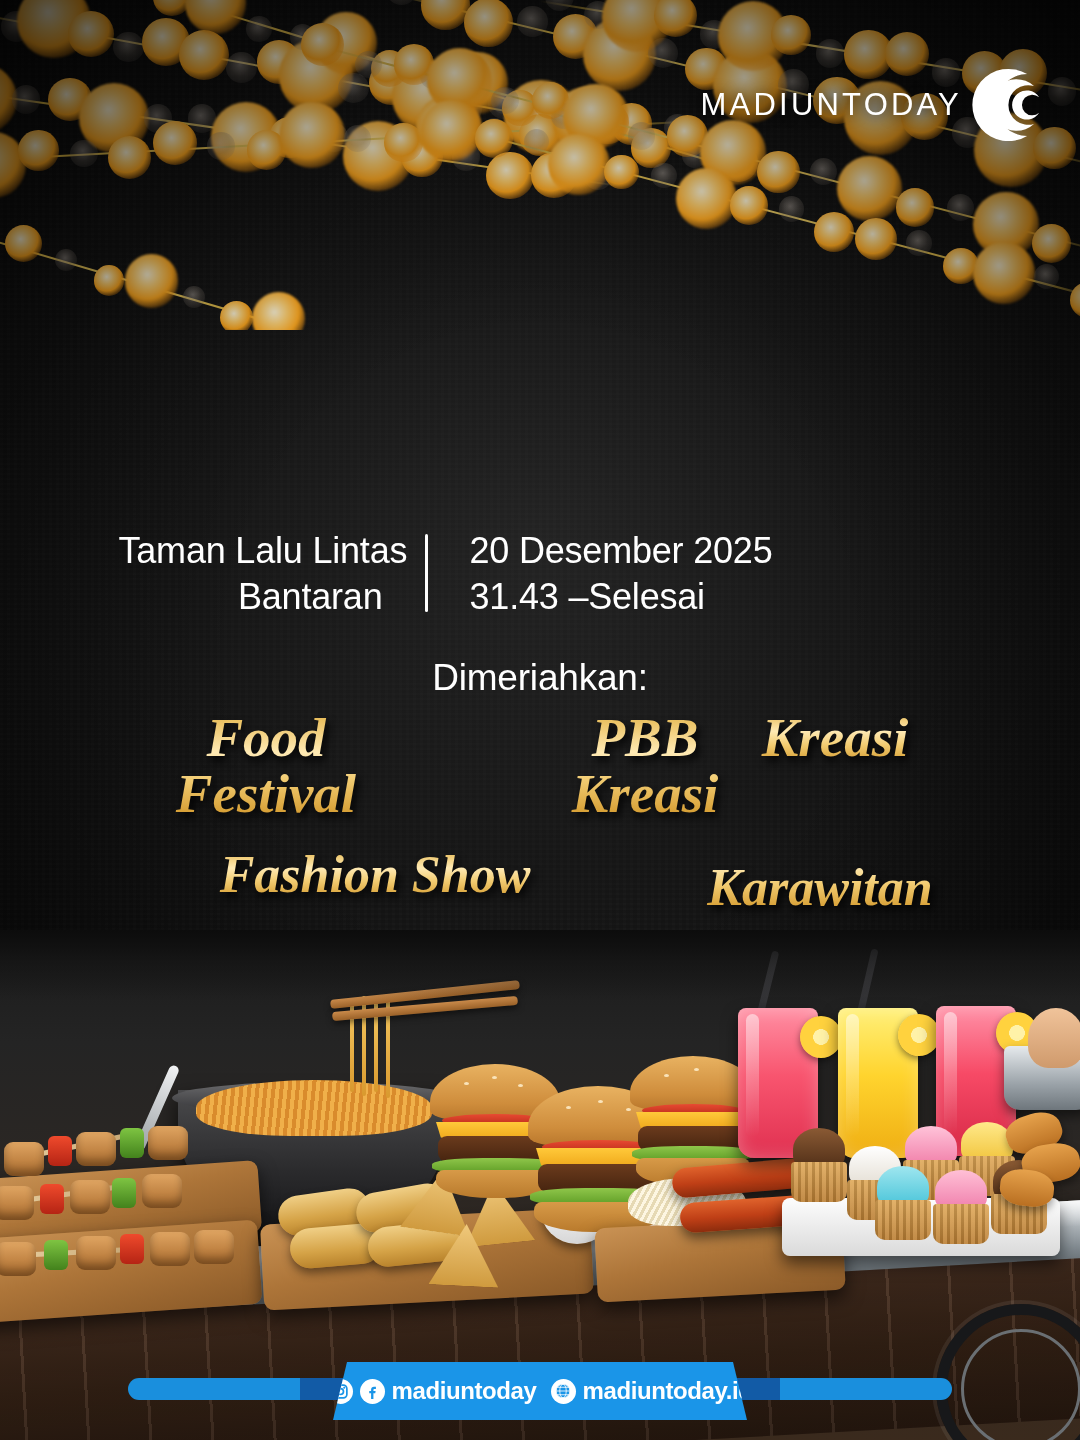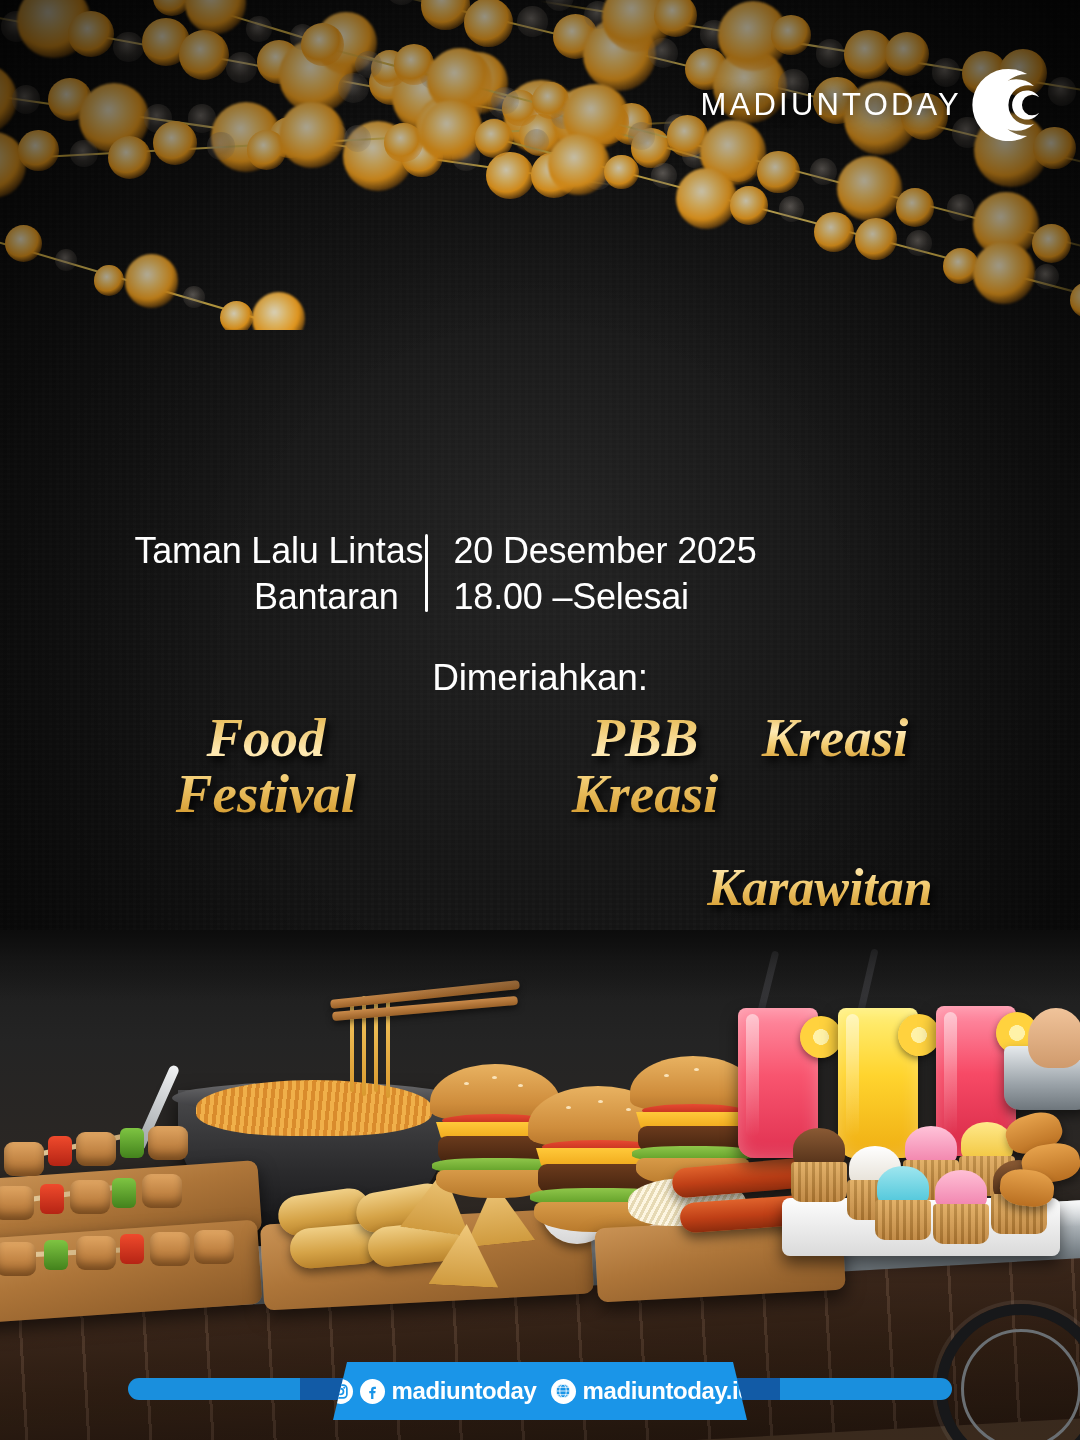--- a/index.html
+++ b/index.html
@@ -71,21 +71,21 @@
     filter:drop-shadow(2px 4px 5px rgba(0,0,0,.85));
     letter-spacing:-1px;
   }
   .title-1 { font-size:108px; }
   .title-2 { font-size:108px; margin-top:-6px;font-family:Liberation Serif, serif; }
   .title-3 { font-size:108px; margin-top:-6px; }
 
   
   .info-row {
     position:absolute; left:0; top:528px; width:892px;
-    display:flex; justify-content:center; align-items:stretch; gap:0;
+    display:flex; justify-content:center; align-items:stretch; gap:16px;
   }
   .info-left { width:290px; text-align:right; padding-right:26px; }
   .info-divider { width:3px; background:#ffffff; margin:6px 0 8px 0; border-radius:2px; }
   .info-right { width:330px; text-align:left; padding-left:26px; }
   .info-line {
     color:#fff; font-size:36px; font-weight:400; line-height:1.28;
     font-family:"Liberation Sans", sans-serif; letter-spacing:-.2px;
     white-space:nowrap;
   }
 
@@ -405,21 +405,21 @@
   </div>
 
   <div class="info-row">
     <div class="info-left">
       <div class="info-line">Taman Lalu Lintas</div>
       <div class="info-line">Bantaran</div>
     </div>
     <div class="info-divider"></div>
     <div class="info-right">
       <div class="info-line">20 Desember 2025</div>
-      <div class="info-line">18.00 –Selesai</div>
+      <div class="info-line">31.43 –Selesai</div>
     </div>
   </div>
 
   <div class="sub-head">Dimeriahkan:</div>
 
   <div class="acts-row1">
     <div class="act-cell c1 gold-item">
       <div>Food</div>
       <div>Festival</div>
     </div>
@@ -429,20 +429,21 @@
       <div>PBB</div>
       <div>Kreasi</div>
     </div>
     <div class="act-cell c4 gold-item">
       <div>Kreasi</div>
     </div>
   </div>
 
   <div class="acts-row2">
     <div class="act-wide gold-item">
+      <div>Fashion Show</div>
     </div>
     <div class="act-single gold-item">
       <div>Karawitan</div>
     </div>
   </div>
 
   <div class="photo">
     <div class="photo-bg"></div>
 
     <div class="counter"></div>

